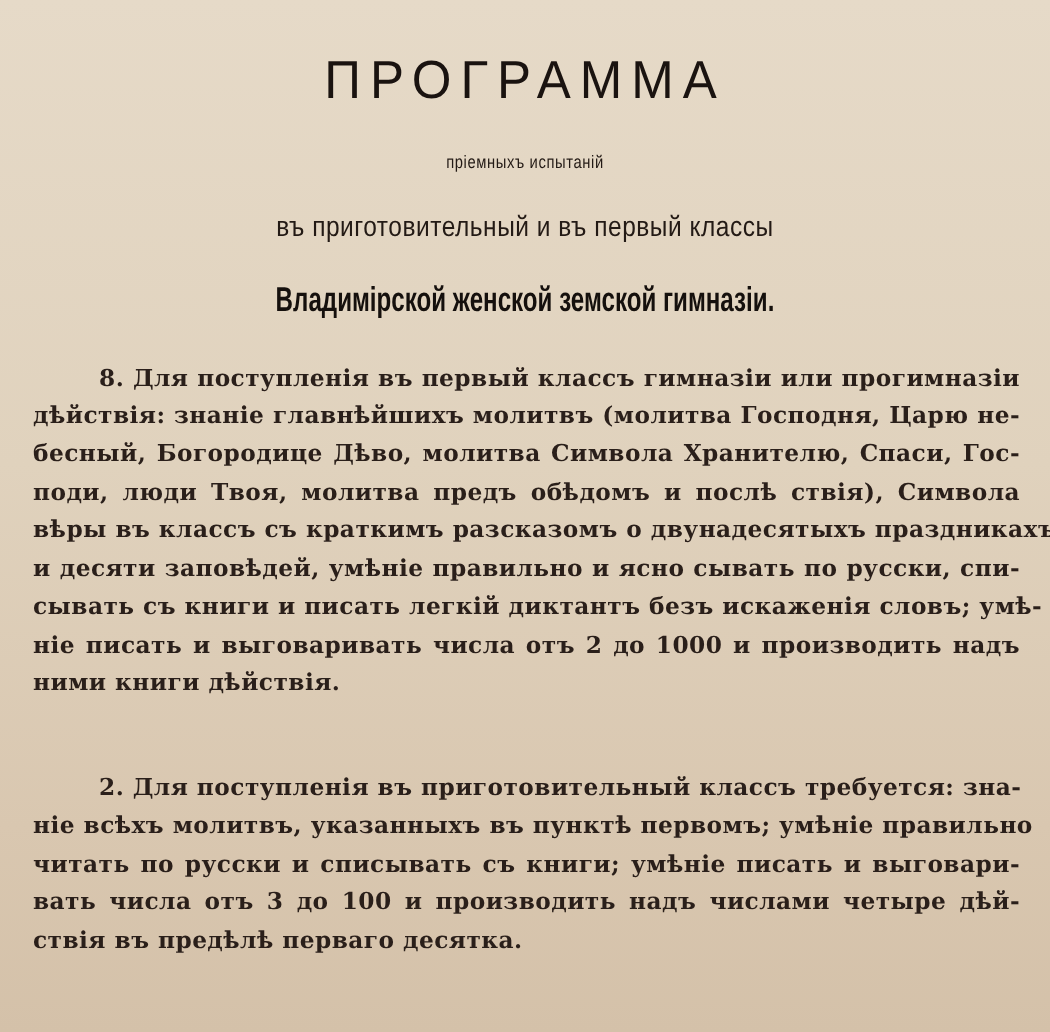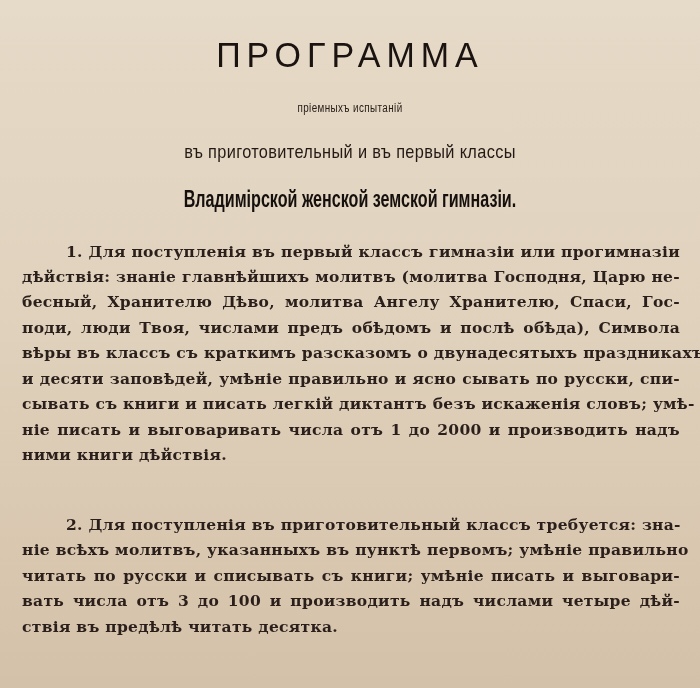--- a/index.html
+++ b/index.html
@@ -98,31 +98,31 @@
 </head>
 <body>
 
 <div class="page">
   <div class="title">ПРОГРАММА</div>
   <div class="subtitle">пріемныхъ испытаній</div>
   <div class="subtitle2">въ приготовительный и въ первый классы</div>
   <div class="school">Владимірской женской земской гимназіи.</div>
 
   <div class="para p1">
-    <div class="line first" style="top:0px">1. Для поступленія въ первый классъ гимназіи или прогимназіи</div>
+    <div class="line first" style="top:0px">8. Для поступленія въ первый классъ гимназіи или прогимназіи</div>
     <div class="line" style="top:25px">дѣйствія: знаніе главнѣйшихъ молитвъ (молитва Господня, Царю не-</div>
-    <div class="line" style="top:50px">бесный, Хранителю Дѣво, молитва Ангелу Хранителю, Спаси, Гос-</div>
-    <div class="line" style="top:76px">поди, люди Твоя, числами предъ обѣдомъ и послѣ обѣда), Символа</div>
+    <div class="line" style="top:50px">бесный, Богородице Дѣво, молитва Символа Хранителю, Спаси, Гос-</div>
+    <div class="line" style="top:76px">поди, люди Твоя, молитва предъ обѣдомъ и послѣ ствія), Символа</div>
     <div class="line" style="top:101px">вѣры въ классъ съ краткимъ разсказомъ о двунадесятыхъ праздникахъ</div>
     <div class="line" style="top:127px">и десяти заповѣдей, умѣніе правильно и ясно сывать по русски, спи-</div>
     <div class="line" style="top:152px">сывать съ книги и писать легкій диктантъ безъ искаженія словъ; умѣ-</div>
-    <div class="line" style="top:178px">ніе писать и выговаривать числа отъ 1 до 2000 и производить надъ</div>
+    <div class="line" style="top:178px">ніе писать и выговаривать числа отъ 2 до 1000 и производить надъ</div>
     <div class="line last" style="top:203px">ними книги дѣйствія.</div>
   </div>
 
   <div class="para p2">
     <div class="line first" style="top:0px">2. Для поступленія въ приготовительный классъ требуется: зна-</div>
     <div class="line" style="top:25px">ніе всѣхъ молитвъ, указанныхъ въ пунктѣ первомъ; умѣніе правильно</div>
     <div class="line" style="top:51px">читать по русски и списывать съ книги; умѣніе писать и выговари-</div>
     <div class="line" style="top:76px">вать числа отъ 3 до 100 и производить надъ числами четыре дѣй-</div>
-    <div class="line last" style="top:102px">ствія въ предѣлѣ читать десятка.</div>
+    <div class="line last" style="top:102px">ствія въ предѣлѣ перваго десятка.</div>
   </div>
 </div>
 
 </body></html>

